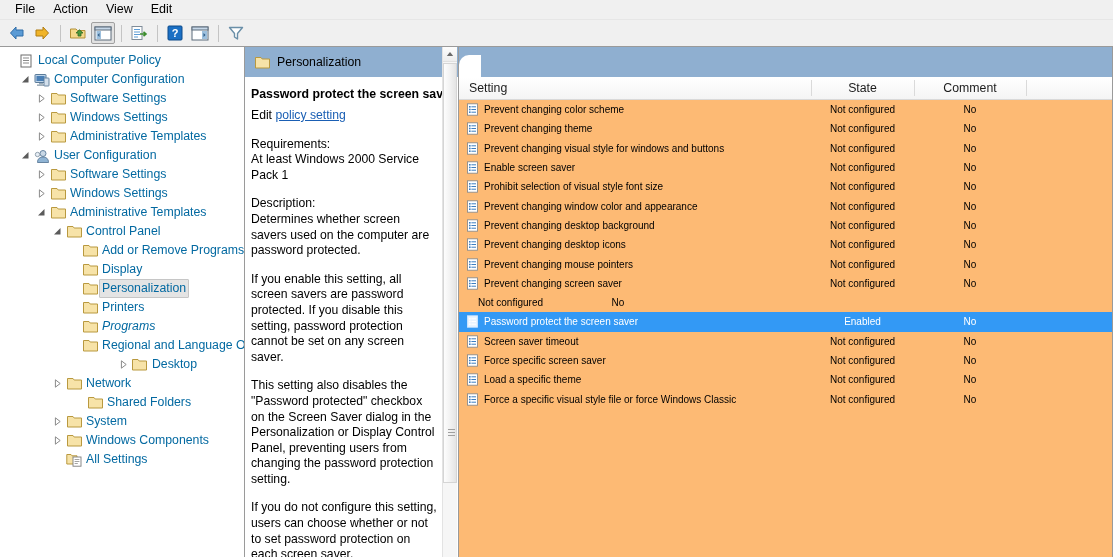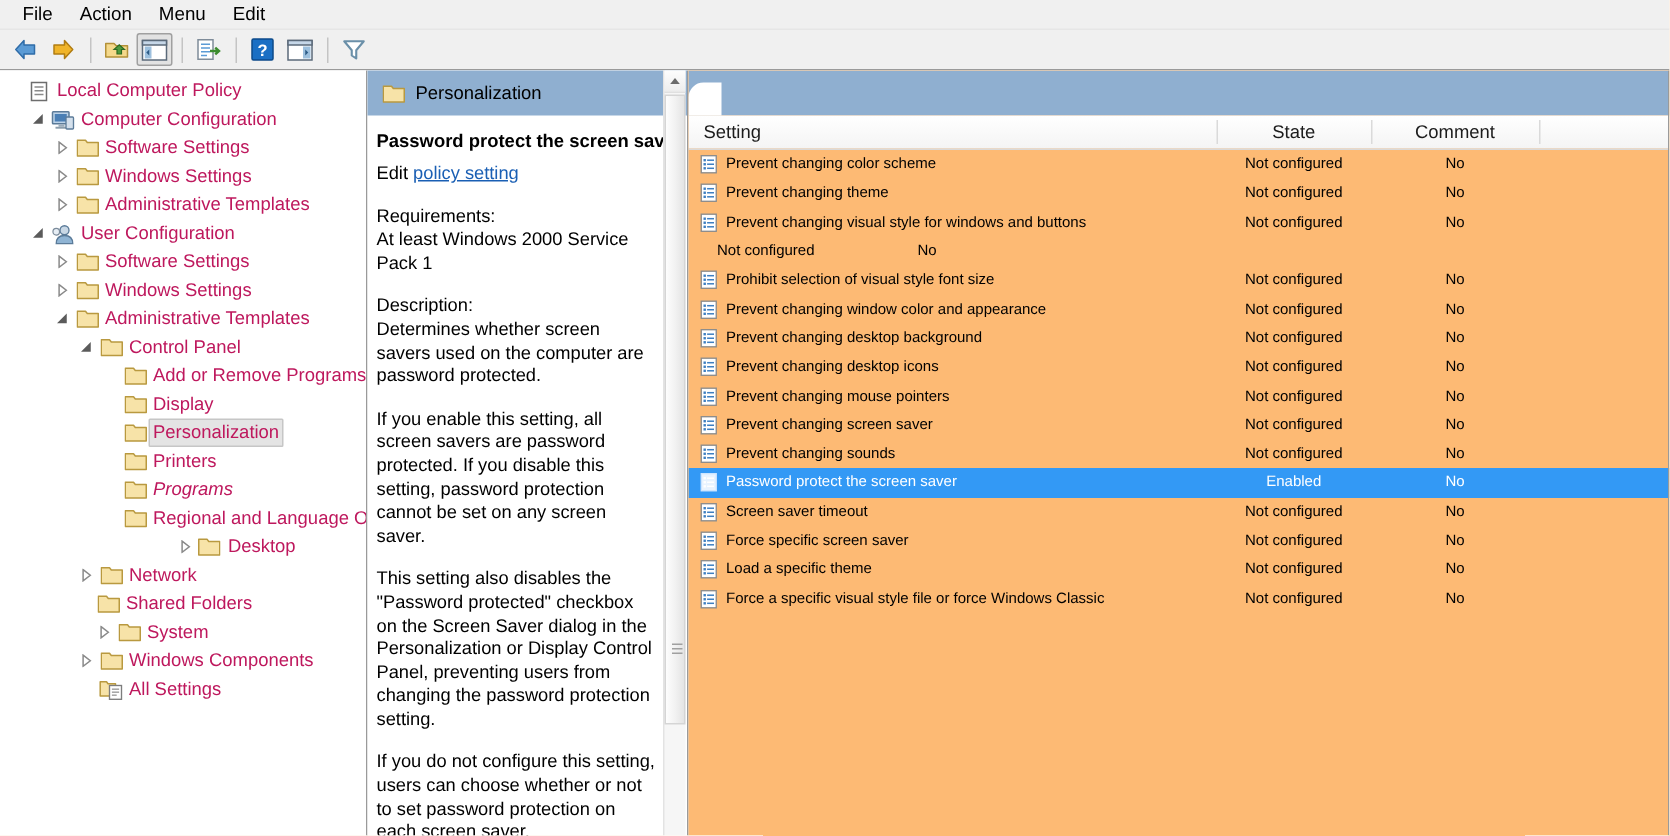--- a/index.html
+++ b/index.html
@@ -80,21 +80,21 @@
     border-right: 1px solid #9a9a9a;
     padding-top: 4px;
     overflow: hidden;
     position: relative;
   }
   .tnode {
     display: flex;
     align-items: center;
     height: 19px;
     font-size: 12.3px;
-    color: #be185d;
+    color: #0369a1;
     white-space: nowrap;
     cursor: default;
   }
   .tnode .twist {
     width: 15px; height: 19px;
     flex: none;
     display: flex; align-items: center; justify-content: center;
   }
   .tnode .tlabel {
     padding: 0 3px;
@@ -243,21 +243,21 @@
   }
 </style>
 </head>
 <body>
 
 <div id="app">
 
   <div class="menubar">
     <div class="mi">File</div>
     <div class="mi">Action</div>
-    <div class="mi">Menu</div>
+    <div class="mi">View</div>
     <div class="mi">Edit</div>
   </div>
 
   <div class="toolbar">
     <div class="tb-btn">
       <svg width="18" height="16" viewBox="0 0 18 16">
         <path d="M8 2 L2.5 8 L8 14 L8 11 L15 11 L15 5 L8 5 Z" fill="#5b9bd5" stroke="#2f6ca8" stroke-width="1" stroke-linejoin="round"></path>
       </svg>
     </div>
     <div class="tb-btn">
@@ -530,30 +530,30 @@
                 <path d="M2.4 0.8 L7.2 4.5 L2.4 8.2 Z" fill="none" stroke="#8a8a8a" stroke-width="1"></path>
               </svg>
             </span>
             <span class="ticon">
               <svg width="15" height="13" viewBox="0 0 15 13">
                 <path d="M0.5 1.5 L6 1.5 L7.2 3 L14.5 3 L14.5 12 L0.5 12 Z" fill="#f7e3a8" stroke="#b9993f" stroke-width="1" stroke-linejoin="round"></path>
               </svg>
             </span>
             <span class="tlabel">Network</span>
           </div>
-          <div class="tnode" style="padding-left: 48px;">
+          <div class="tnode" style="padding-left: 71px;">
             <span class="twist"></span>
             <span class="ticon">
               <svg width="15" height="13" viewBox="0 0 15 13">
                 <path d="M0.5 1.5 L6 1.5 L7.2 3 L14.5 3 L14.5 12 L0.5 12 Z" fill="#f7e3a8" stroke="#b9993f" stroke-width="1" stroke-linejoin="round"></path>
               </svg>
             </span>
             <span class="tlabel">Shared Folders</span>
           </div>
-          <div class="tnode" style="padding-left: 50px; margin-left: 12px;">
+          <div class="tnode" style="padding-left: 50px;">
             <span class="twist">
               <svg width="9" height="9" viewBox="0 0 9 9">
                 <path d="M2.4 0.8 L7.2 4.5 L2.4 8.2 Z" fill="none" stroke="#8a8a8a" stroke-width="1"></path>
               </svg>
             </span>
             <span class="ticon">
               <svg width="15" height="13" viewBox="0 0 15 13">
                 <path d="M0.5 1.5 L6 1.5 L7.2 3 L14.5 3 L14.5 12 L0.5 12 Z" fill="#f7e3a8" stroke="#b9993f" stroke-width="1" stroke-linejoin="round"></path>
               </svg>
             </span>
@@ -706,20 +706,38 @@
                     <rect x="5.4" y="8.7" width="4.6" height="1"></rect>
                   </g>
                 </svg>
               </span>
               <span>Prevent changing visual style for windows and buttons</span>
             </div>
             <div class="c-state">Not configured</div>
             <div class="c-comment">No</div>
           </div>
           <div class="row">
+            <div class="c-setting">
+              <span class="sicon">
+                <svg width="13" height="13" viewBox="0 0 13 13">
+                  <rect x="1.5" y="0.8" width="10" height="11.4" fill="#ffffff" stroke="#8c8c8c" stroke-width="0.9"></rect>
+                  <g fill="#3e7fc1">
+                    <rect x="3" y="3" width="1.6" height="1.6"></rect>
+                    <rect x="3" y="5.7" width="1.6" height="1.6"></rect>
+                    <rect x="3" y="8.4" width="1.6" height="1.6"></rect>
+                  </g>
+                  <g fill="#3e7fc1">
+                    <rect x="5.4" y="3.3" width="4.6" height="1"></rect>
+                    <rect x="5.4" y="6" width="4.6" height="1"></rect>
+                    <rect x="5.4" y="8.7" width="4.6" height="1"></rect>
+                  </g>
+                </svg>
+              </span>
+              <span>Enable screen saver</span>
+            </div>
             <div class="c-state">Not configured</div>
             <div class="c-comment">No</div>
           </div>
           <div class="row">
             <div class="c-setting">
               <span class="sicon">
                 <svg width="13" height="13" viewBox="0 0 13 13">
                   <rect x="1.5" y="0.8" width="10" height="11.4" fill="#ffffff" stroke="#8c8c8c" stroke-width="0.9"></rect>
                   <g fill="#3e7fc1">
                     <rect x="3" y="3" width="1.6" height="1.6"></rect>
@@ -842,38 +860,20 @@
                     <rect x="5.4" y="8.7" width="4.6" height="1"></rect>
                   </g>
                 </svg>
               </span>
               <span>Prevent changing screen saver</span>
             </div>
             <div class="c-state">Not configured</div>
             <div class="c-comment">No</div>
           </div>
           <div class="row">
-            <div class="c-setting">
-              <span class="sicon">
-                <svg width="13" height="13" viewBox="0 0 13 13">
-                  <rect x="1.5" y="0.8" width="10" height="11.4" fill="#ffffff" stroke="#8c8c8c" stroke-width="0.9"></rect>
-                  <g fill="#3e7fc1">
-                    <rect x="3" y="3" width="1.6" height="1.6"></rect>
-                    <rect x="3" y="5.7" width="1.6" height="1.6"></rect>
-                    <rect x="3" y="8.4" width="1.6" height="1.6"></rect>
-                  </g>
-                  <g fill="#3e7fc1">
-                    <rect x="5.4" y="3.3" width="4.6" height="1"></rect>
-                    <rect x="5.4" y="6" width="4.6" height="1"></rect>
-                    <rect x="5.4" y="8.7" width="4.6" height="1"></rect>
-                  </g>
-                </svg>
-              </span>
-              <span>Prevent changing sounds</span>
-            </div>
             <div class="c-state">Not configured</div>
             <div class="c-comment">No</div>
           </div>
           <div class="row selected">
             <div class="c-setting">
               <span class="sicon">
                 <svg width="13" height="13" viewBox="0 0 13 13">
                   <rect x="1.5" y="0.8" width="10" height="11.4" fill="#e8f3ff" stroke="#cfe6ff" stroke-width="0.9"></rect>
                   <g fill="#ffffff">
                     <rect x="3" y="3" width="1.6" height="1.6"></rect>

